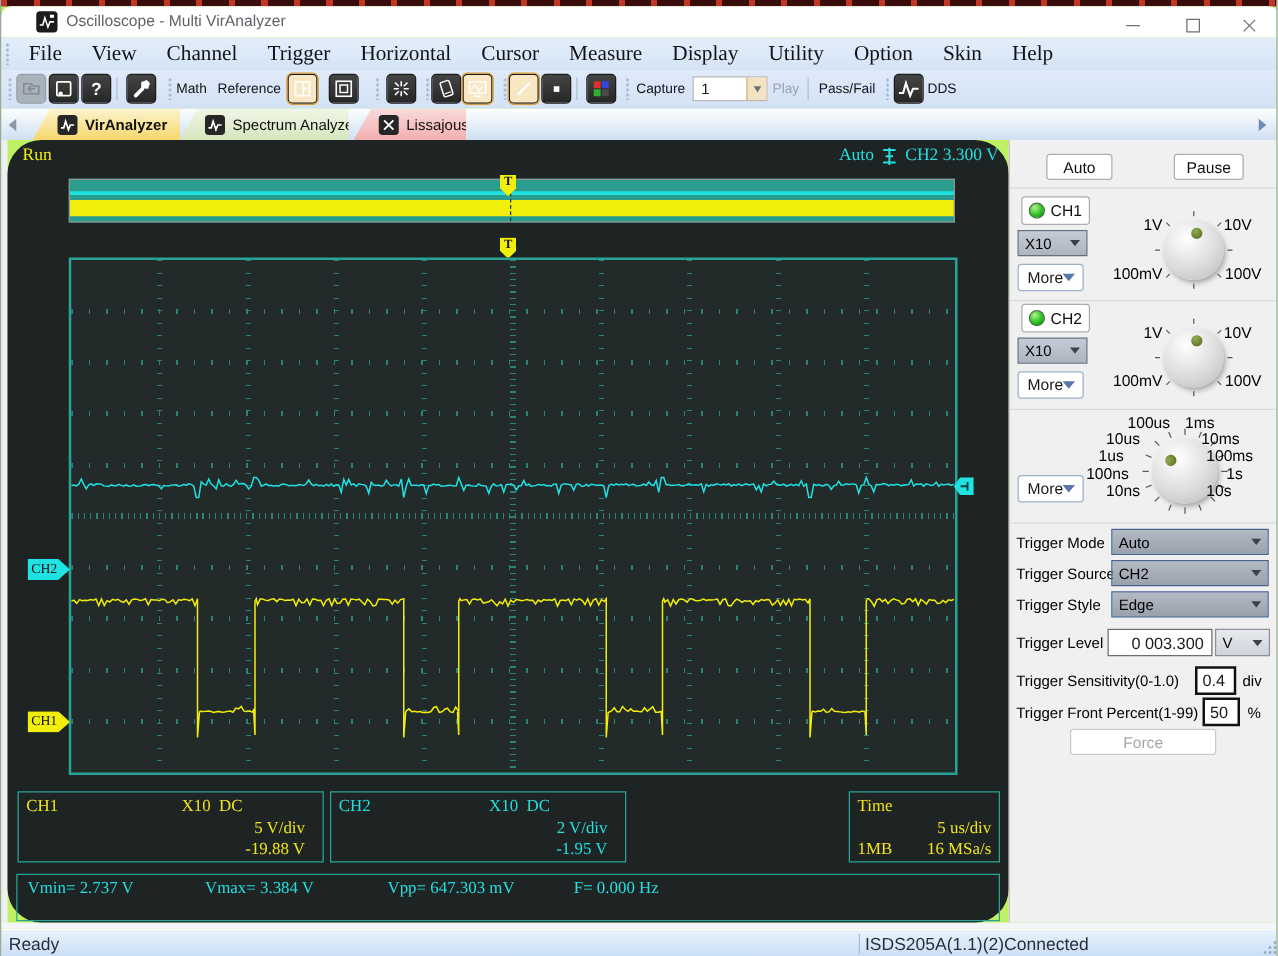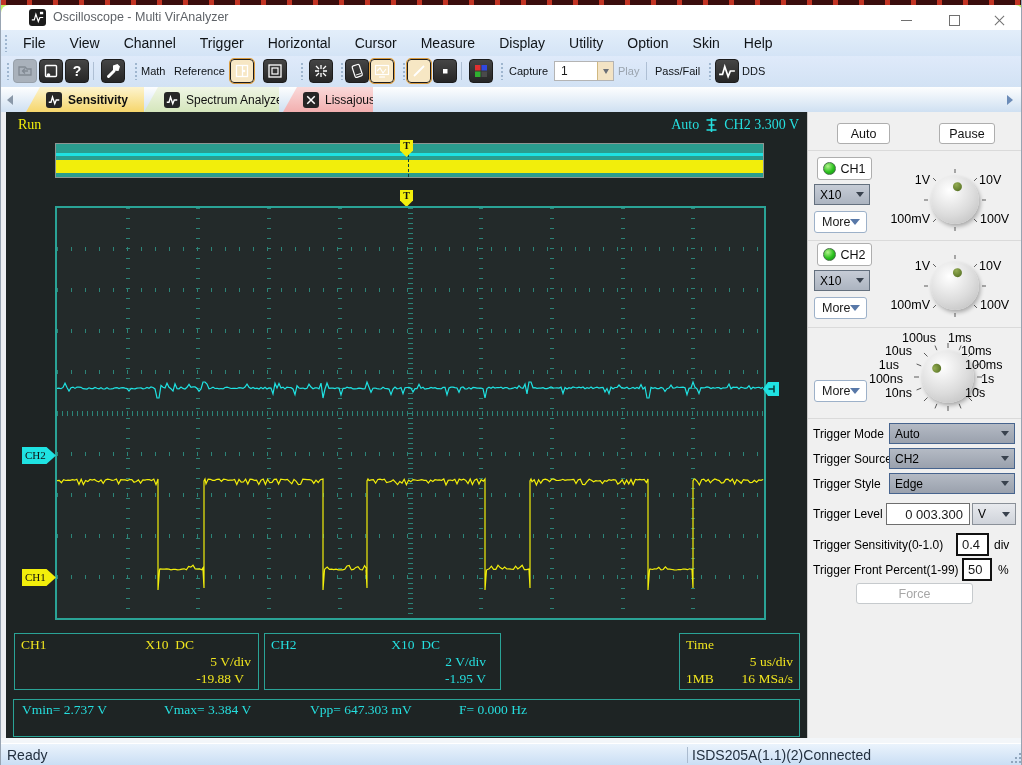--- a/index.html
+++ b/index.html
@@ -14,21 +14,21 @@
   .title-icon{width:17px;height:17px;background:#1b1b1b;border-radius:3px;display:flex;align-items:center;justify-content:center;}
   #title-text{color:#5f6368;font-size:12.5px;}
   .wbtn{width:34px;height:21px;display:flex;align-items:center;justify-content:center;}
   .gl-min{width:11px;height:1px;background:#707070;}
   .gl-max{width:9px;height:9px;border:1px solid #707070;}
   .gl-close{position:relative;width:11px;height:11px;}
   .gl-close i{position:absolute;left:-1px;top:5px;width:13px;height:1px;background:#707070;display:block;}
   .gl-close i:first-child{transform:rotate(45deg);} .gl-close i:last-child{transform:rotate(-45deg);}
   #menubar{left:0;top:30px;width:1022px;height:26px;background:linear-gradient(#e3eefa,#d4e4f6);display:flex;align-items:center;}
   .grip{width:4px;height:18px;margin:0 3px;background-image:radial-gradient(circle,#9fb6cf 1px,rgba(0,0,0,0) 1.2px);background-size:4px 4px;}
-  .menu-item{padding:0 12px;line-height:26px;font-size:14px;color:#101418;}
+  .menu-item{padding:0 12px;line-height:26px;font-size:17px;color:#101418;font-family:Liberation Serif, serif;}
   #toolbar{left:0;top:56px;width:1022px;height:31px;background:linear-gradient(#dfeafa,#d2e2f4);}
   .tbtn{position:absolute;top:3px;width:24px;height:24px;background:linear-gradient(#454545,#262626);border:1px solid #1c1c1c;border-radius:4px;
         display:flex;align-items:center;justify-content:center;box-sizing:border-box;color:#fff;}
   .tbtn.dis{background:#a9b1bb;border-color:#97a0aa;}
   .hl{outline:1px solid #d89a3e;background:#f7e7c4;box-shadow:0 0 0 1px #f7e7c4;}
   .tsep{position:absolute;top:6px;width:1px;height:18px;background:#aebfd4;}
   .tgrip{position:absolute;top:6px;}
   .tlabel{position:absolute;top:0;line-height:31px;font-size:11px;color:#101418;}
   .tlabel.dis{color:#9aa4ae;}
   #capture-combo{position:absolute;left:553px;top:5px;width:60px;height:20px;background:#fff;border:1px solid #b4b4b4;box-sizing:border-box;display:flex;align-items:center;}
@@ -39,21 +39,21 @@
   #tabbar{left:0;top:87px;width:1022px;height:25px;background:linear-gradient(#fdfefe,#cfe0f2);}
   .tab{position:absolute;top:0;height:25px;display:flex;align-items:center;gap:6px;padding-left:20px;box-sizing:border-box;
        clip-path:polygon(14px 0,100% 0,100% 100%,0 100%);}
   .tab-icon{width:16px;height:16px;background:#262626;border-radius:3px;display:flex;align-items:center;justify-content:center;flex:none;}
   .tab-label{font-size:12px;color:#101010;white-space:nowrap;}
   .arrow-l{width:0;height:0;border-top:5px solid rgba(0,0,0,0);border-bottom:5px solid rgba(0,0,0,0);border-right:6px solid #8a98a8;}
   .arrow-r{width:0;height:0;border-top:5px solid rgba(0,0,0,0);border-bottom:5px solid rgba(0,0,0,0);border-left:6px solid #6c8cb8;}
   
   #left-strip{left:0;top:112px;width:5px;height:626px;background:#edeff2;}
   #bottom-gap{left:0;top:738px;width:1022px;height:5px;background:#f3f6f9;}
-  #scope{left:5px;top:112px;width:801px;height:626px;background:#1e2424;font-family:"Liberation Serif",serif;}
+  #scope{left:5px;top:112px;width:801px;height:626px;background:#1e2424;font-family:"Liberation Serif",serif;border-radius:27px;}
   #run-label{left:12px;top:5px;color:#f2ee0b;font-size:14px;}
   #trig-readout{right:8px;top:5px;color:#25dfdf;font-size:14px;display:flex;align-items:center;gap:6px;}
   #overview{left:49px;top:31px;width:709px;height:35px;border:1px solid #8d9693;background:#2a9d8f;box-sizing:border-box;}
   #ov-cyan{left:0;top:9px;width:100%;height:3px;background:#1fe2e2;}
   #ov-yellow{left:0;top:16px;width:100%;height:13px;background:#f2ee0b;}
   #ov-dash{left:352px;top:0;width:1px;height:33px;border-left:1px dashed #10403c;}
   .tflag{position:absolute;width:13px;height:17px;background:#f2ee0b;clip-path:polygon(0 0,100% 0,100% 62%,50% 100%,0 62%);
          color:#111;font-size:10px;font-weight:bold;text-align:center;line-height:11px;font-family:"Liberation Serif",serif;}
   #graticule{left:49px;top:94px;width:711px;height:414px;border:2px solid #2aa396;background:#232a2a;box-sizing:border-box;}
   #grid,#waves{position:absolute;left:0;top:0;}
@@ -242,21 +242,21 @@
   <div class="abs" id="tabbar">
     <div class="abs" style="left:6px;top:8px;">
         <div class="arrow-l"></div>
       </div>
     <div class="tab" style="left:25px;width:118px;background:linear-gradient(#fdf4cf,#f6d66c);">
       <div class="tab-icon">
         <svg width="12" height="12" viewBox="0 0 16 16">
             <polyline points="1,11 4,11 6,4 9,13 11,8 15,8" fill="none" stroke="#fff" stroke-width="1.8"></polyline>
           </svg>
         </div>
-      <div class="tab-label" style="font-weight:bold;">Sensitivity</div>
+      <div class="tab-label" style="font-weight:bold;">VirAnalyzer</div>
     </div>
     <div class="tab" style="left:143px;width:135px;background:linear-gradient(#f0f6e6,#d5e6bc);">
       <div class="tab-icon">
         <svg width="12" height="12" viewBox="0 0 16 16">
             <polyline points="1,11 4,11 6,4 9,13 11,8 15,8" fill="none" stroke="#fff" stroke-width="1.8"></polyline>
           </svg>
         </div>
       <div class="tab-label">Spectrum Analyzer</div>
     </div>
     <div class="tab" style="left:282px;width:90px;background:linear-gradient(#fadada,#f2afaf);">
@@ -328,21 +328,21 @@
     </svg>
 
     <div class="infobox yellow" style="left:8px;width:245px;">
       <div class="r">
           <span><span>CH1</span></span>
         <span style="margin-right:58px;"><span>X10</span>&nbsp;
         <span>DC</span></span>
         </div>
       <div class="r">
           <span></span>
-          <span style="margin-right:1px;">5 V/div</span>
+          <span style="margin-right:8px;">5 V/div</span>
         </div>
       <div class="r">
           <span></span>
           <span style="margin-right:8px;">-19.88 V</span>
         </div>
     </div>
     <div class="infobox cyan" style="left:258px;width:237px;">
       <div class="r">
           <span><span>CH2</span></span>
         <span style="margin-right:54px;"><span>X10</span>&nbsp;

